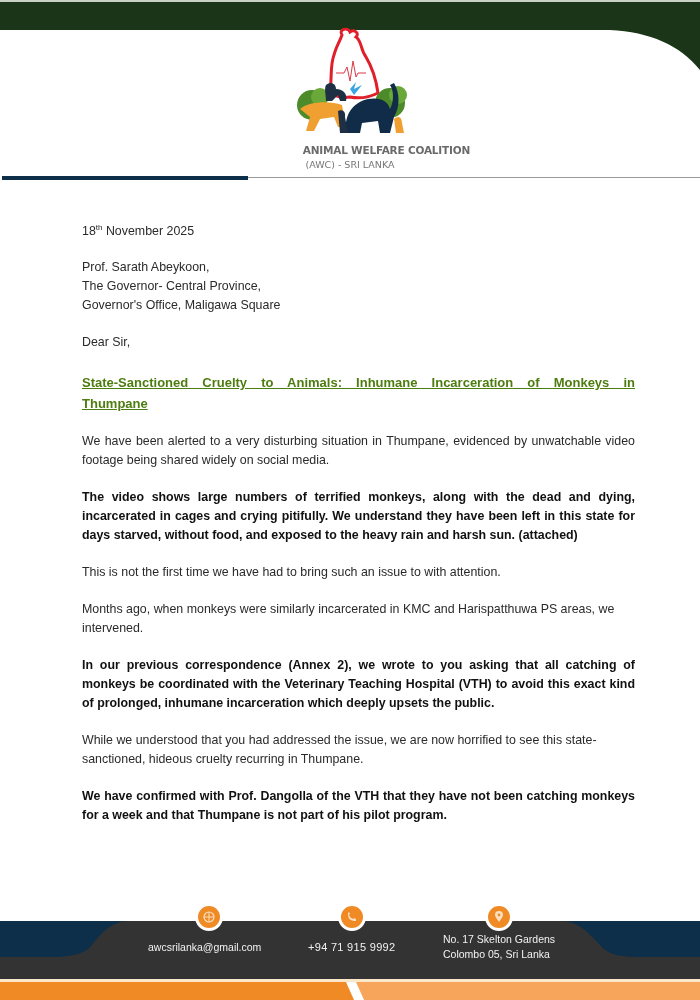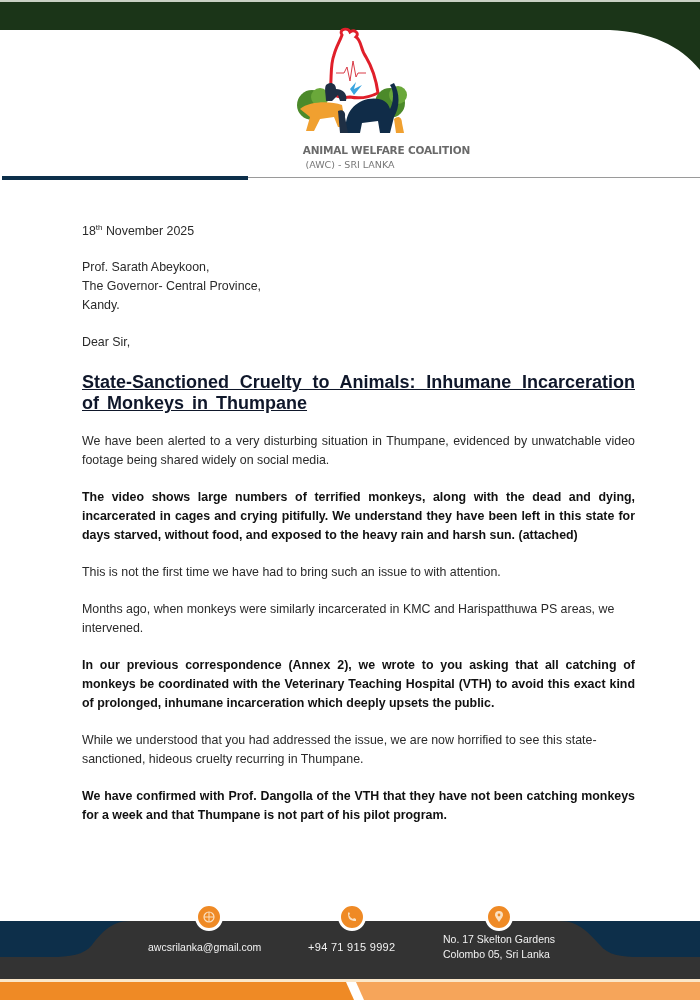--- a/index.html
+++ b/index.html
@@ -25,22 +25,22 @@
     .letter {
       position: absolute; left: 82px; top: 222px; width: 553px;
       font-family: "Liberation Sans", sans-serif; font-size: 12.4px; line-height: 19px; color: #2a2a2a;
     }
     .letter p { margin: 0; }
     .date { margin-bottom: 17px !important; }
     .date sup { font-size: 8px; vertical-align: 5px; line-height: 0; margin-top: 43px; }
     .addr { margin-bottom: 18px !important; }
     .salutation { margin-bottom: 20px !important; }
     .subject {
-      font-size: 18px; font-weight: bold; line-height: 21px; text-decoration: underline;
-      color: #0f172a; text-align: justify; text-align-last: left; margin-bottom: 18px !important;
+      font-size: 13px; font-weight: bold; line-height: 21px; text-decoration: underline;
+      color: #4d7c0f; text-align: justify; text-align-last: left; margin-bottom: 18px !important;
       word-spacing: 3px;
     }
     .para { margin-bottom: 18px !important; }
     .bold { font-weight: bold; color: #111; text-align: justify; }
     .just { text-align: justify; }
 
     .footer { position: absolute; left: 0; top: 905px; width: 700px; height: 95px; }
     .footer svg { display: block; position: absolute; left: 0; top: 0; }
     .f-text { position: absolute; color: #f2f2f2; font-family: "Liberation Sans", sans-serif; font-size: 10.5px; line-height: 15px; }
     .f-email { left: 148px; top: 940px; }
@@ -93,21 +93,21 @@
 
 <div class="rule-dark"></div>
 <div class="rule-thin"></div>
 
 <div class="letter">
   <p class="date"><span>18</span><sup>th</sup><span> November 2025</span></p>
 
   <div class="addr">
     <p>Prof. Sarath Abeykoon,</p>
     <p>The Governor- Central Province,</p>
-    <p>Kandy.</p>
+    <p>Governor's Office, Maligawa Square</p>
   </div>
 
   <p class="salutation">Dear Sir,</p>
 
   <p class="subject">State-Sanctioned Cruelty to Animals: Inhumane Incarceration of Monkeys in Thumpane</p>
 
   <p class="para just">We have been alerted to a very disturbing situation in Thumpane, evidenced by unwatchable video footage being shared widely on social media.</p>
   <p class="para bold">The video shows large numbers of terrified monkeys, along with the dead and dying, incarcerated in cages and crying pitifully. We understand they have been left in this state for days starved, without food, and exposed to the heavy rain and harsh sun. (attached)</p>
   <p class="para">This is not the first time we have had to bring such an issue to with attention.</p>
   <p class="para">Months ago, when monkeys were similarly incarcerated in KMC and Harispatthuwa PS areas, we intervened.</p>

